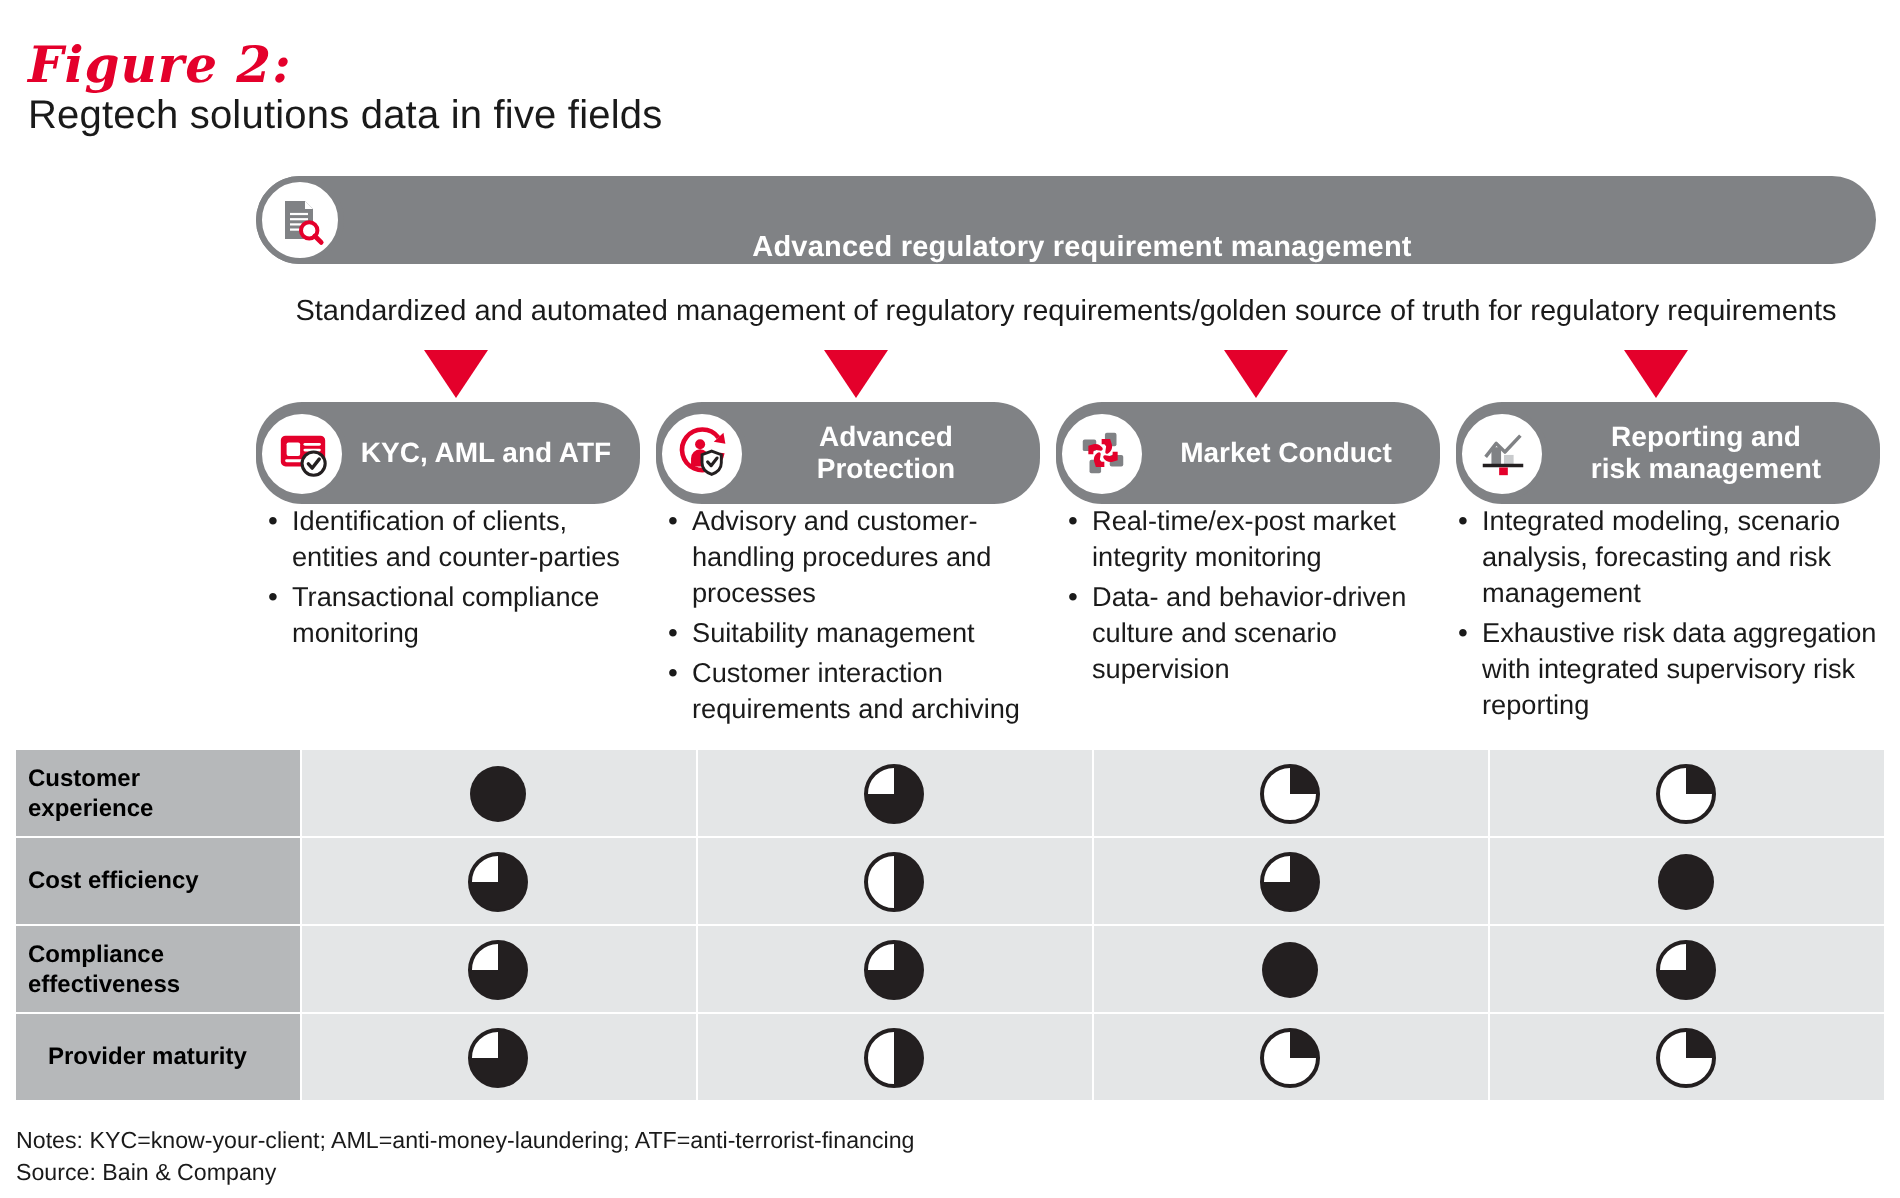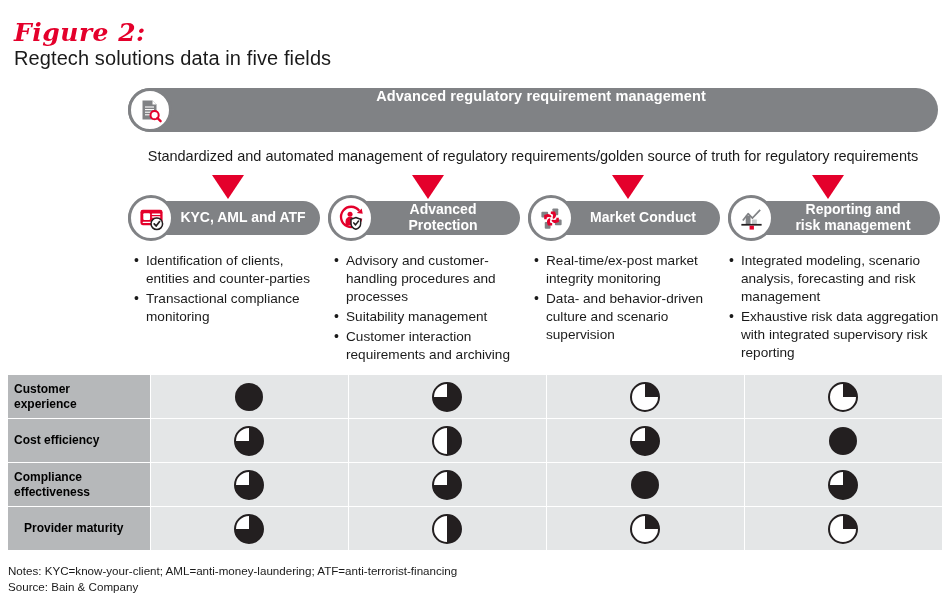--- a/index.html
+++ b/index.html
@@ -45,21 +45,21 @@
   
   .banner {
     position: absolute;
     left: 128px;
     top: 88px;
     width: 810px;
     height: 44px;
     background: #808285;
     border-radius: 22px;
     display: flex;
-    align-items: flex-start;
+    align-items: flex-end;
     gap: 12px;
   }
   .banner-iconwrap {
     width: 44px;
     height: 44px;
     border-radius: 50%;
     background: #ffffff;
     border: 3px solid #808285;
     box-sizing: border-box;
     margin-left: 0px;
@@ -111,21 +111,21 @@
   .pills {
     position: absolute;
     left: 128px;
     top: 201px;
     width: 812px;
     height: 46px;
   }
   .pill {
     position: absolute;
     top: 0;
-    height: 34px;
+    height: 51px;
     background: #808285;
     border-radius: 23px;
     display: flex;
     align-items: center;
     box-sizing: border-box;
   }
   .pill-iconwrap {
     width: 46px;
     height: 46px;
     border-radius: 50%;

